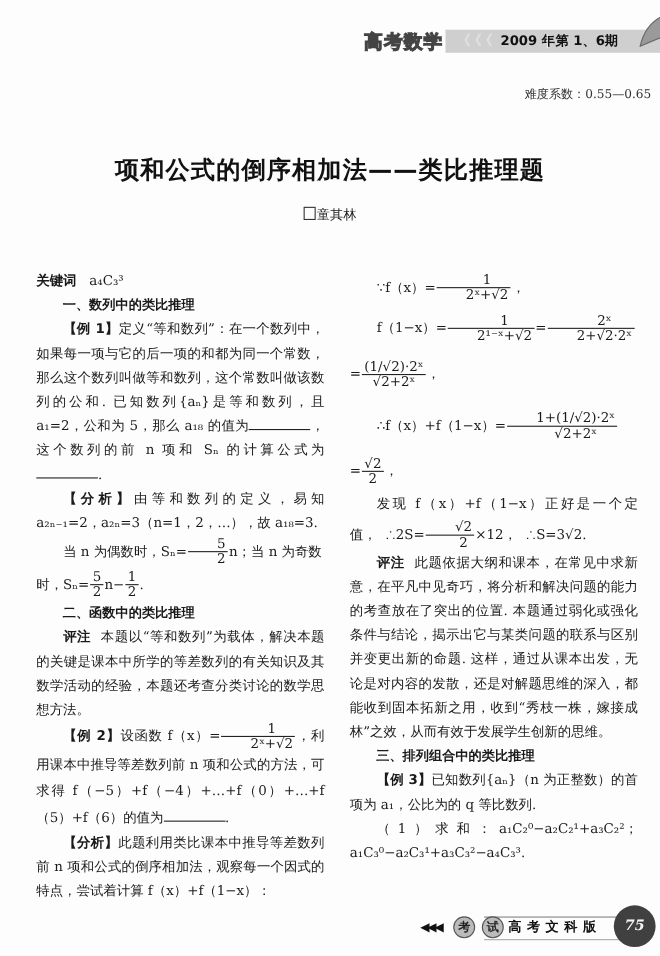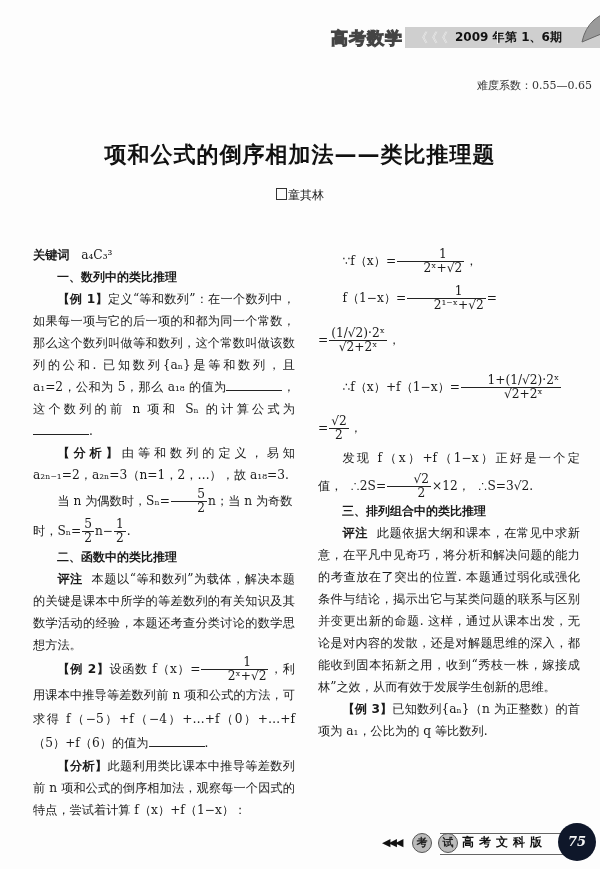--- a/index.html
+++ b/index.html
@@ -30,21 +30,21 @@
   .frac { display:inline-block; vertical-align:middle; text-align:center; line-height:13px; margin:0 1px; }
   .frac > span { display:block; padding:0 2px; }
   .frac > span.num { border-bottom:1px solid #222; }
   .eq { white-space:nowrap; }
   .footer { position:absolute; left:0; top:825px; width:600px; height:44px; }
   .f-arrows { position:absolute; left:382px; top:11px; font-size:11px; color:#111; letter-spacing:-2px; }
   .f-circ { position:absolute; top:8px; width:18px; height:18px; border-radius:50%; background:#bbb; border:1px solid #555;
             font-family:"DejaVu Sans", sans-serif; font-weight:bold; font-size:11px; text-align:center; line-height:18px; color:#222; }
   .f-box { position:absolute; left:440px; top:8px; width:140px; height:20px; border:1px solid #666; border-left:none; border-radius:0 10px 10px 0; }
   .f-label { position:absolute; left:462px; top:9px; font-family:"DejaVu Sans", sans-serif; font-weight:bold; font-size:12px; letter-spacing:5px; color:#111; }
-  .f-page { position:absolute; left:558px; top:-2px; width:38px; height:38px; border-radius:50%; background:#0f172a;
+  .f-page { position:absolute; left:558px; top:-2px; width:38px; height:38px; border-radius:50%; background:#404040;
             color:#f5f5f5; font-style:italic; font-weight:bold; font-size:13px; text-align:center; line-height:38px; }
 </style>
 </head>
 <body>
 
 <div class="header">
   <div class="hdr-title">高考数学</div>
   <div class="hdr-bar"></div>
   <div class="hdr-chevrons">《《《</div>
   <div class="hdr-year">2009 年</div>
@@ -70,28 +70,29 @@
   <p class="ind" style="line-height:30px"><span>当 n 为偶数时，Sₙ=</span><span class="frac"><span class="num">5</span><span>2</span></span><span>n；当 n 为奇数</span></p>
   <p style="line-height:30px"><span>时，Sₙ=</span><span class="frac"><span class="num">5</span><span>2</span></span><span>n−</span><span class="frac"><span class="num">1</span><span>2</span></span>.</p>
   <p class="ind hd">二、函数中的类比推理</p>
   <p class="ind"><span class="kw">评注</span>&nbsp;&nbsp;<span>本题以“等和数列”为载体，解决本题的关键是课本中所学的等差数列的有关知识及其数学活动的经验，本题还考查分类讨论的数学思想方法。</span></p>
   <p class="ind" style="line-height:24px"><span class="kw">【例 2】</span><span>设函数 f（x）=</span><span class="frac"><span class="num">1</span><span>2ˣ+√2</span></span><span>，利用课本中推导等差数列前 n 项和公式的方法，可求得 f（−5）+f（−4）+…+f（0）+…+f（5）+f（6）的值为</span><span class="blank"></span><span>.</span></p>
   <p class="ind"><span class="kw">【分析】</span><span>此题利用类比课本中推导等差数列前 n 项和公式的倒序相加法，观察每一个因式的特点，尝试着计算 f（x）+f（1−x）：</span></p>
 </div>
 
 <div class="col right">
   <p class="ind eq" style="line-height:34px"><span>∵f（x）=</span><span class="frac"><span class="num">1</span><span>2ˣ+√2</span></span>，</p>
-  <p class="ind eq" style="line-height:40px"><span>f（1−x）=</span><span class="frac"><span class="num">1</span><span>2¹⁻ˣ+√2</span></span>=</p>
+  <p class="ind eq" style="line-height:40px"><span>f（1−x）=</span><span class="frac"><span class="num">1</span><span>2¹⁻ˣ+√2</span></span>=<span class="frac"><span class="num">2ˣ</span><span>2+√2·2ˣ</span></span></p>
   <p class="eq" style="line-height:44px">=<span class="frac"><span class="num">(1/√2)·2ˣ</span><span>√2+2ˣ</span></span>，</p>
   <p class="ind eq" style="line-height:50px"><span>∴f（x）+f（1−x）=</span><span class="frac"><span class="num">1+(1/√2)·2ˣ</span><span>√2+2ˣ</span></span></p>
   <p class="eq" style="line-height:32px">=<span class="frac"><span class="num">√2</span><span>2</span></span>，</p>
   <p class="ind" style="line-height:28px"><span>发现 f（x）+f（1−x）正好是一个定值，</span>&nbsp;&nbsp;<span>∴2S=</span><span class="frac"><span class="num">√2</span><span>2</span></span><span>×12，</span>&nbsp;&nbsp;<span>∴S=3√2.</span></p>
+  <p class="ind"><span class="kw">评注</span>&nbsp;&nbsp;<span>此题依据大纲和课本，在常见中求新意，在平凡中见奇巧，将分析和解决问题的能力的考查放在了突出的位置. 本题通过弱化或强化条件与结论，揭示出它与某类问题的联系与区别并变更出新的命题. 这样，通过从课本出发，无论是对内容的发散，还是对解题思维的深入，都能收到固本拓新之用，收到“秀枝一株，嫁接成林”之效，从而有效于发展学生创新的思维。</span></p>
   <p class="ind hd">三、排列组合中的类比推理</p>
-  <p class="ind"><span class="kw">评注</span>&nbsp;&nbsp;<span>此题依据大纲和课本，在常见中求新意，在平凡中见奇巧，将分析和解决问题的能力的考查放在了突出的位置. 本题通过弱化或强化条件与结论，揭示出它与某类问题的联系与区别并变更出新的命题. 这样，通过从课本出发，无论是对内容的发散，还是对解题思维的深入，都能收到固本拓新之用，收到“秀枝一株，嫁接成林”之效，从而有效于发展学生创新的思维。</span></p>
   <p class="ind"><span class="kw">【例 3】</span><span>已知数列{aₙ}（n 为正整数）的首项为 a₁，公比为的 q 等比数列.</span></p>
+  <p class="ind">（1）求和：a₁C₂⁰−a₂C₂¹+a₃C₂²；a₁C₃⁰−a₂C₃¹+a₃C₃²−a₄C₃³.</p>
 </div>
 
 <div class="footer">
   <div class="f-arrows">◀◀◀</div>
   <div class="f-box"></div>
   <div class="f-circ" style="left:412px">考</div>
   <div class="f-circ" style="left:438px">试</div>
   <div class="f-label">高考文科版</div>
   <div class="f-page">75</div>
 </div>

